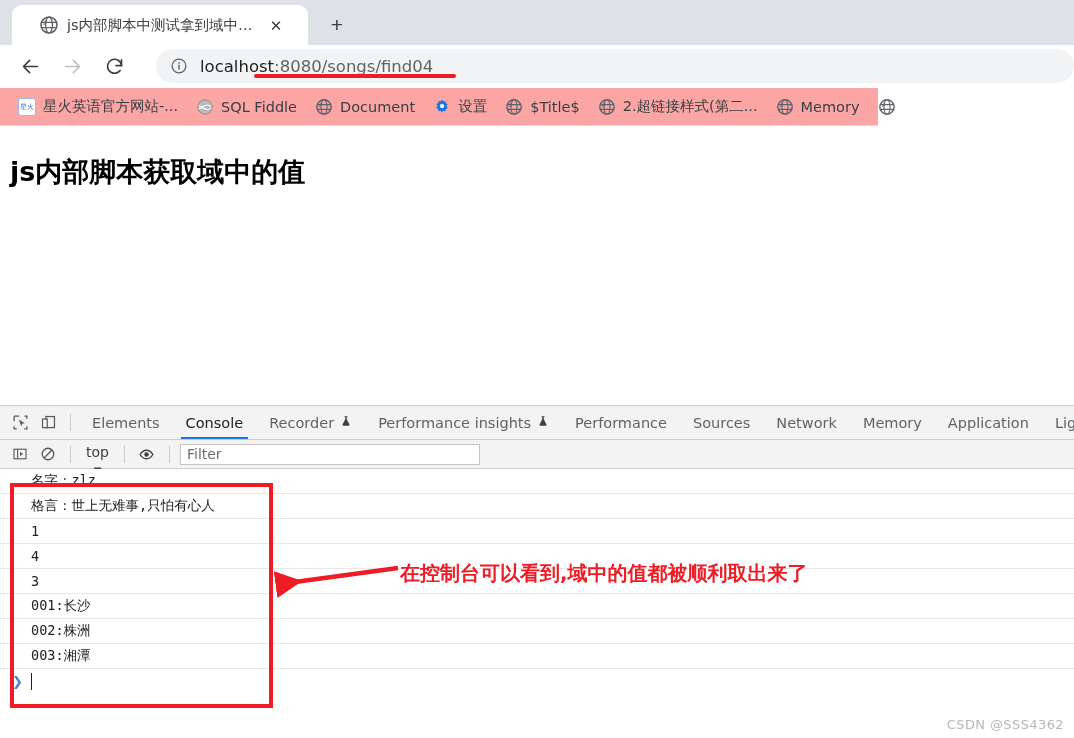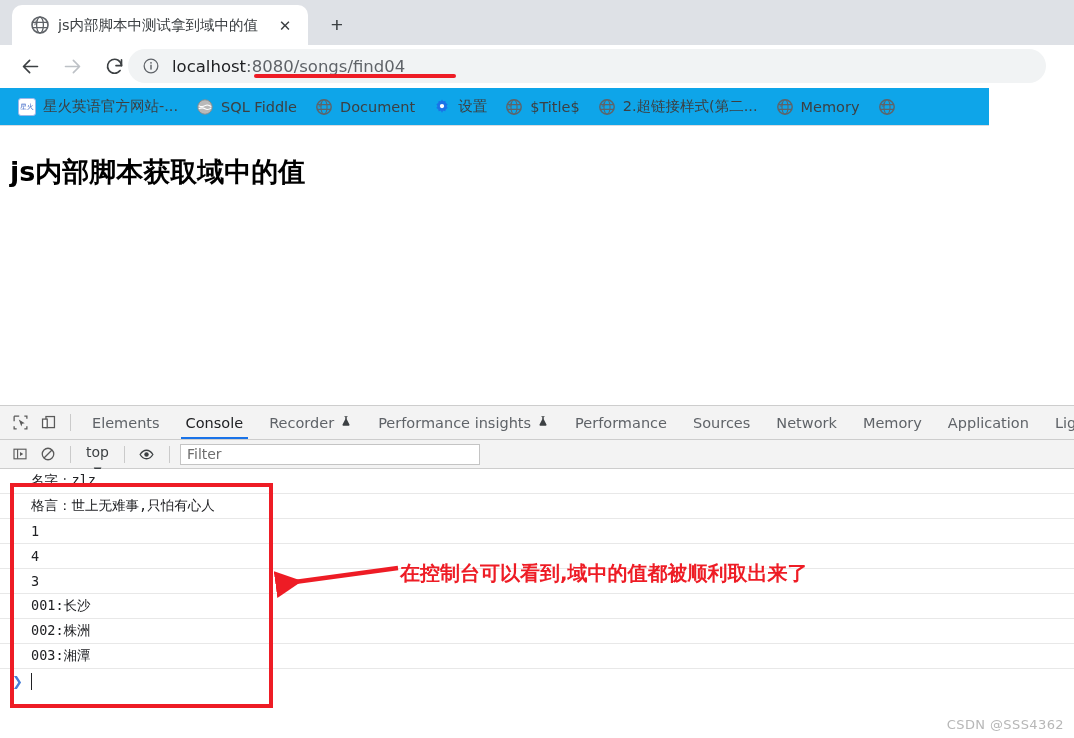--- a/index.html
+++ b/index.html
@@ -13,21 +13,21 @@
 
   
   .tabstrip {
     position: absolute; left: 0; top: 0; width: 1074px; height: 45px;
     background: #dee1e6;
   }
   .tab {
     position: absolute; left: 12px; top: 5px; width: 296px; height: 40px;
     background: #ffffff;
     border-top-left-radius: 10px; border-top-right-radius: 10px;
-    display: flex; align-items: center; padding: 0 12px;
+    display: flex; align-items: center; padding: 0 21px;
   }
   .tab-favicon { width: 20px; height: 20px; flex: 0 0 20px; margin: 0 8px 0 6px; }
   .tab-title {
     flex: 1 1 auto; font-size: 14.5px; color: #3c4043;
     white-space: nowrap; overflow: hidden; text-overflow: ellipsis;
     font-family: "DejaVu Sans", sans-serif;
   }
   .tab-close {
     flex: 0 0 22px; width: 22px; height: 22px; border-radius: 50%;
     display: flex; align-items: center; justify-content: center;
@@ -44,40 +44,40 @@
     background: #ffffff; display: flex; align-items: center;
   }
   .navbtn {
     width: 32px; height: 32px; margin-left: 10px;
     display: flex; align-items: center; justify-content: center;
     color: #5f6368; cursor: pointer;
   }
   .navbtn.back { color: #3c4043; margin-left: 14px; }
   .navbtn.forward { color: #bdc1c6; }
   .omnibox {
-    position: absolute; left: 128px; top: 49px;
+    position: absolute; left: 156px; top: 49px;
     width: 918px; height: 34px; border-radius: 17px; background: #f1f3f4;
     display: flex; align-items: center; padding: 0 14px;
   }
   .omni-icon {
     flex: 0 0 18px; width: 18px; height: 18px; margin-right: 12px; color: #5f6368;
   }
   .omni-url {
     font-size: 16.5px; color: #5f6368; white-space: nowrap;
     font-family: "DejaVu Sans", sans-serif;
   }
   .omni-url .host { color: #202124; }
   .url-underline {
     position: absolute; left: 254px; top: 74px; width: 202px; height: 4px;
     background: #ee1c25; border-radius: 2px;
   }
 
   .bookmarks {
-    position: absolute; left: 0; top: 88px; width: 989px; height: 38px;
-    background: #0ea5e9; display: flex; align-items: center;
+    position: absolute; left: 0; top: 88px; width: 878px; height: 38px;
+    background: #fca5a5; display: flex; align-items: center;
     border-bottom: 1px solid #dadce0;
   }
   .bm {
     display: flex; align-items: center; height: 26px;
     padding: 0 6px; margin-left: 6px; border-radius: 4px; cursor: pointer;
     max-width: 190px;
   }
   .bm:first-child { margin-left: 12px; }
   .bm-icon { flex: 0 0 18px; width: 18px; height: 18px; margin-right: 7px; }
   .bm-label {

